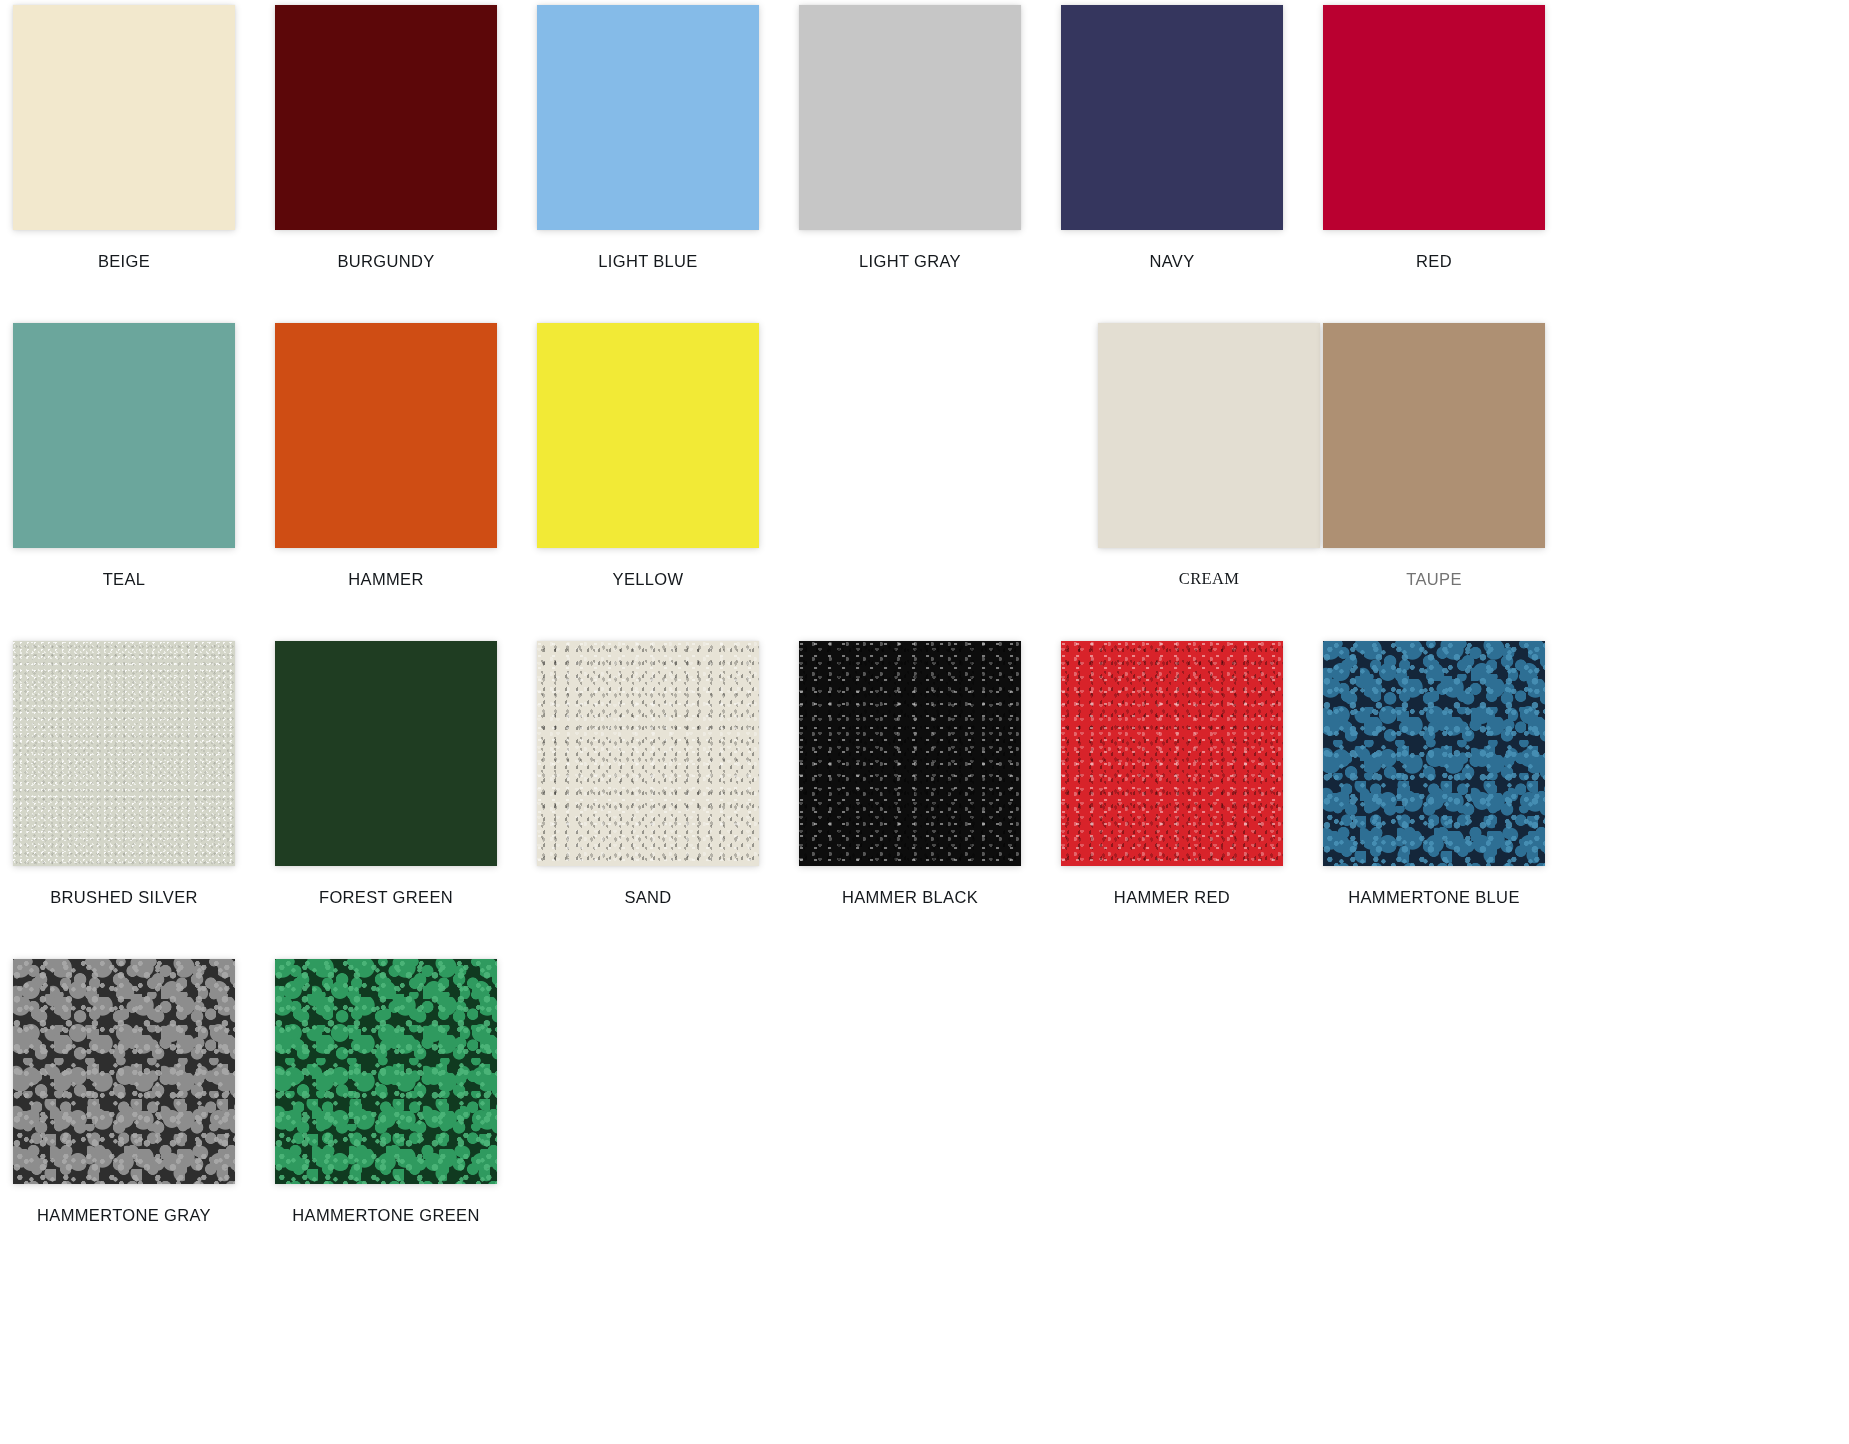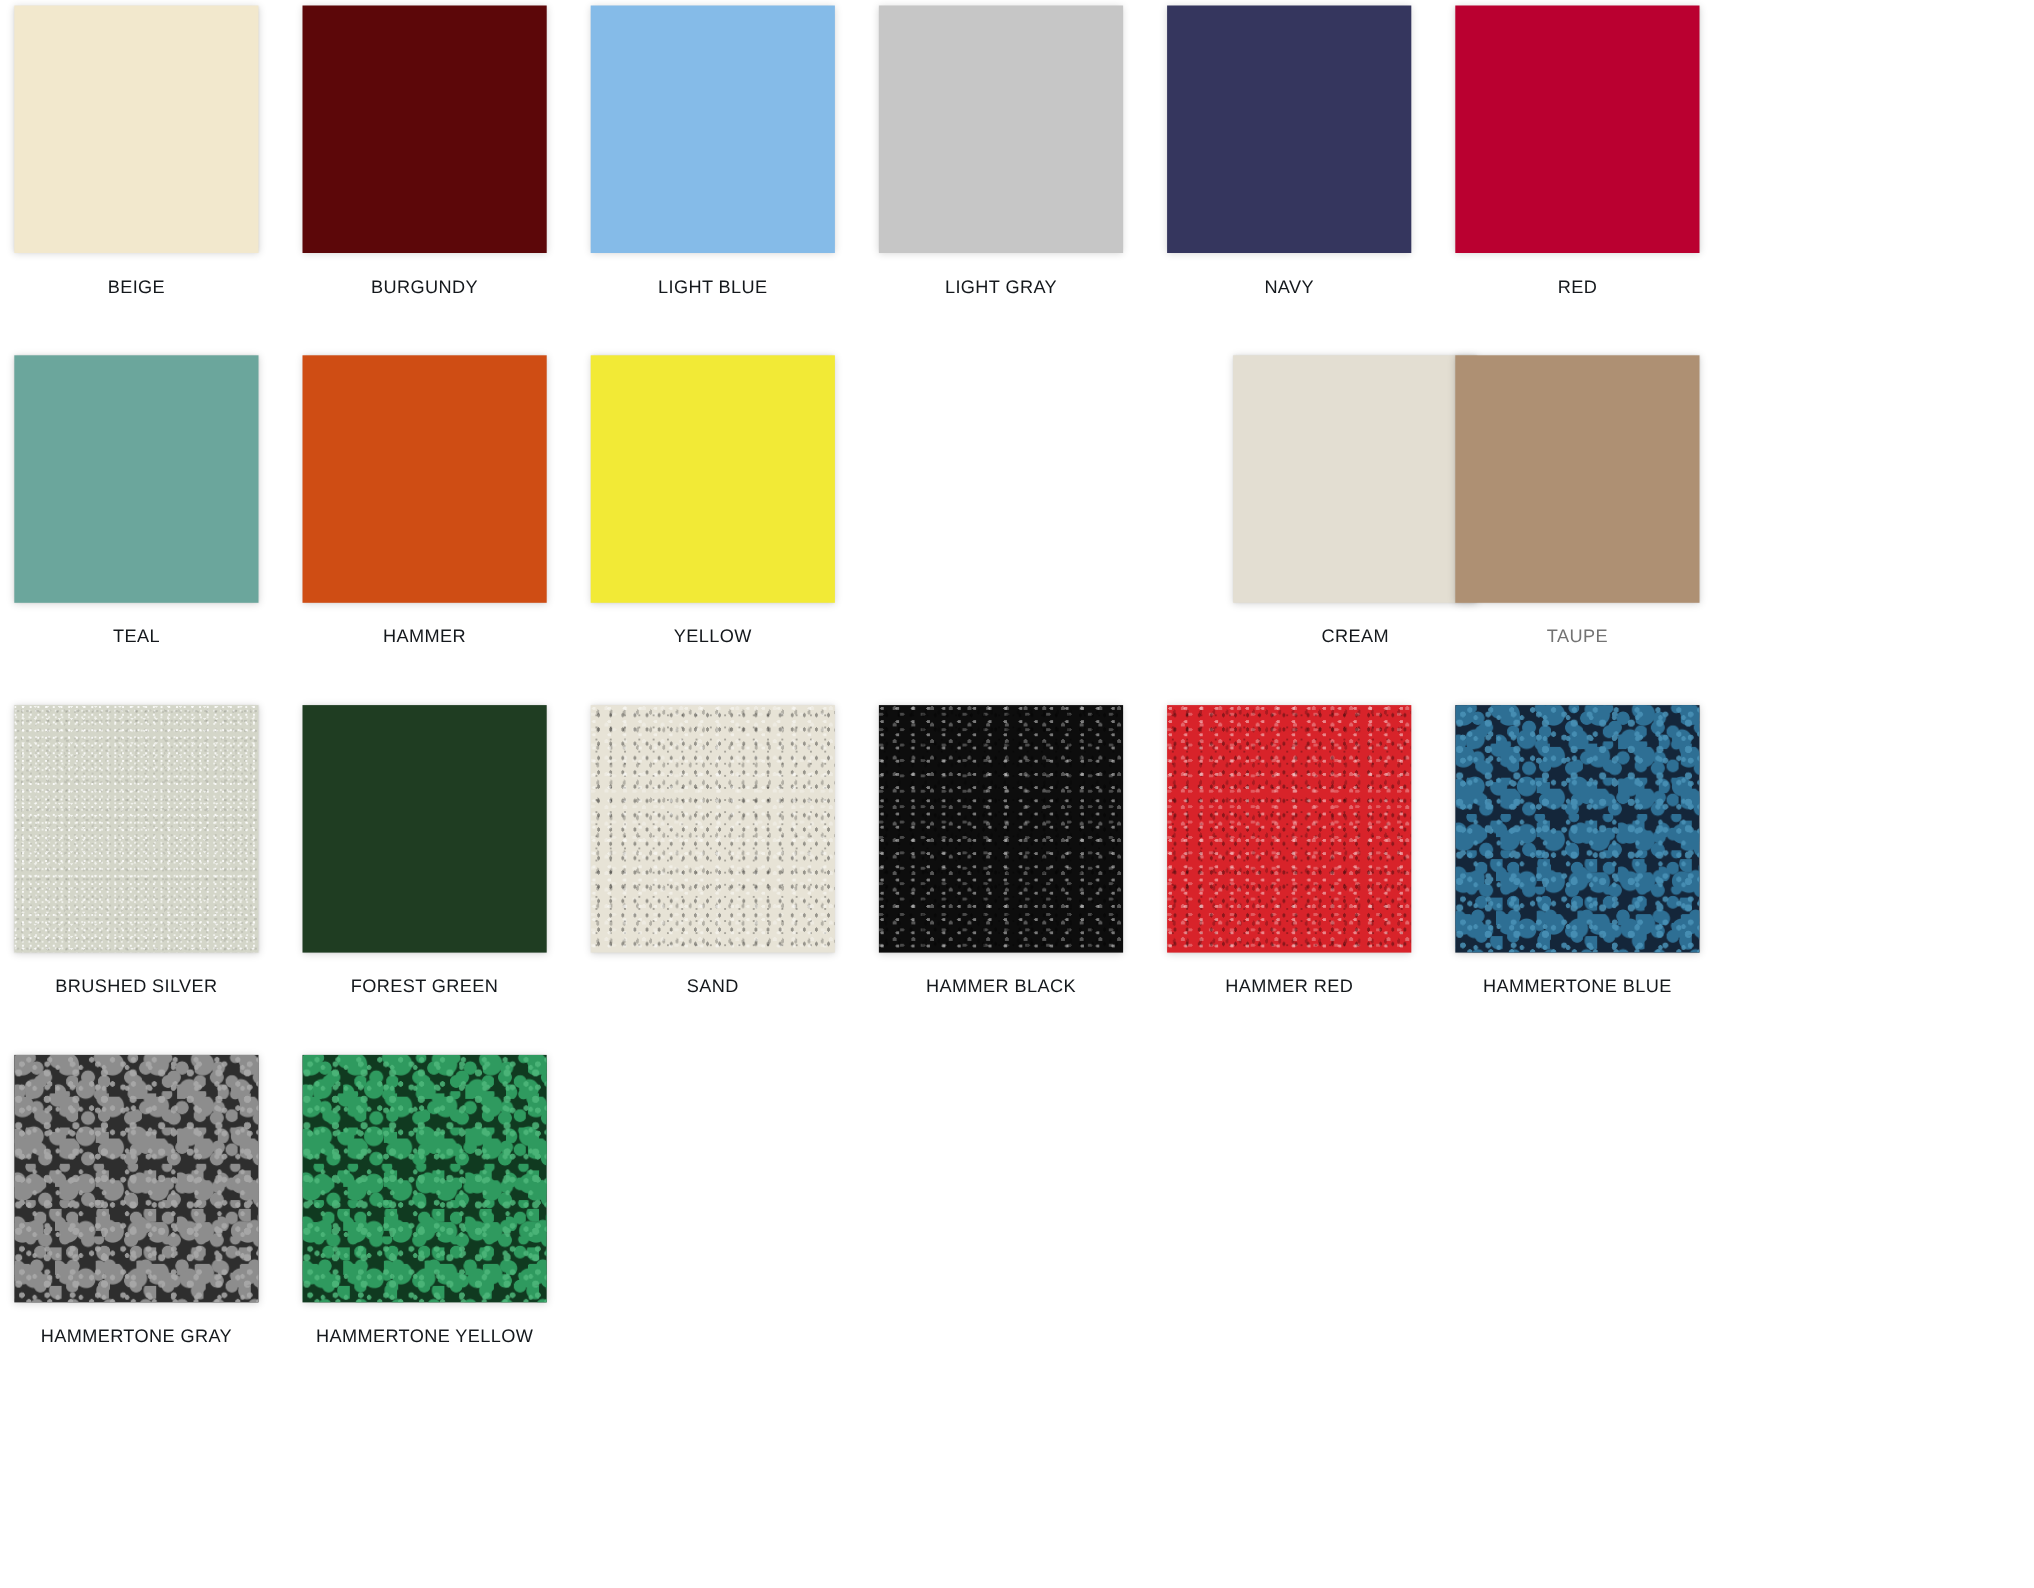--- a/index.html
+++ b/index.html
@@ -142,21 +142,21 @@
         <div class="tex tx-none"></div>
       </div>
       <div class="label" style="color: rgb(20, 24, 28);">HAMMER</div>
     </div>
     <div class="cell" style="left: 517px; top: 323px;">
       <div class="swatch" style="height: 225px; background: rgb(242, 234, 54);">
         <div class="tex tx-none"></div>
       </div>
       <div class="label" style="color: rgb(20, 24, 28);">YELLOW</div>
     </div>
-    <div class="cell" style="left: 1101px; top: 323px;">
+    <div class="cell" style="left: 1078px; top: 323px; font-family: Liberation Serif, serif;">
       <div class="swatch" style="height: 225px; background: rgb(227, 222, 210);">
         <div class="tex tx-none"></div>
       </div>
       <div class="label" style="color: rgb(20, 24, 28);">CREAM</div>
     </div>
     <div class="cell" style="left: 1303px; top: 323px;">
       <div class="swatch" style="height: 225px; background: rgb(174, 144, 115);">
         <div class="tex tx-none"></div>
       </div>
       <div class="label" style="color: #737373;">TAUPE</div>
@@ -200,15 +200,15 @@
     <div class="cell" style="left: -7px; top: 959px;">
       <div class="swatch" style="height: 225px; background: rgb(46, 46, 46);">
         <div class="tex tx-cell" style="--hi: #8d8d8d; --hi2: #ababab;"></div>
       </div>
       <div class="label" style="color: rgb(20, 24, 28);">HAMMERTONE GRAY</div>
     </div>
     <div class="cell" style="left: 255px; top: 959px;">
       <div class="swatch" style="height: 225px; background: rgb(16, 58, 32);">
         <div class="tex tx-cell" style="--hi: #2f9a5f; --hi2: #4fb87c;"></div>
       </div>
-      <div class="label" style="color: rgb(20, 24, 28);">HAMMERTONE YELLOW</div>
+      <div class="label" style="color: rgb(20, 24, 28);">HAMMERTONE GREEN</div>
     </div>
   </div>
 
 </body></html>

